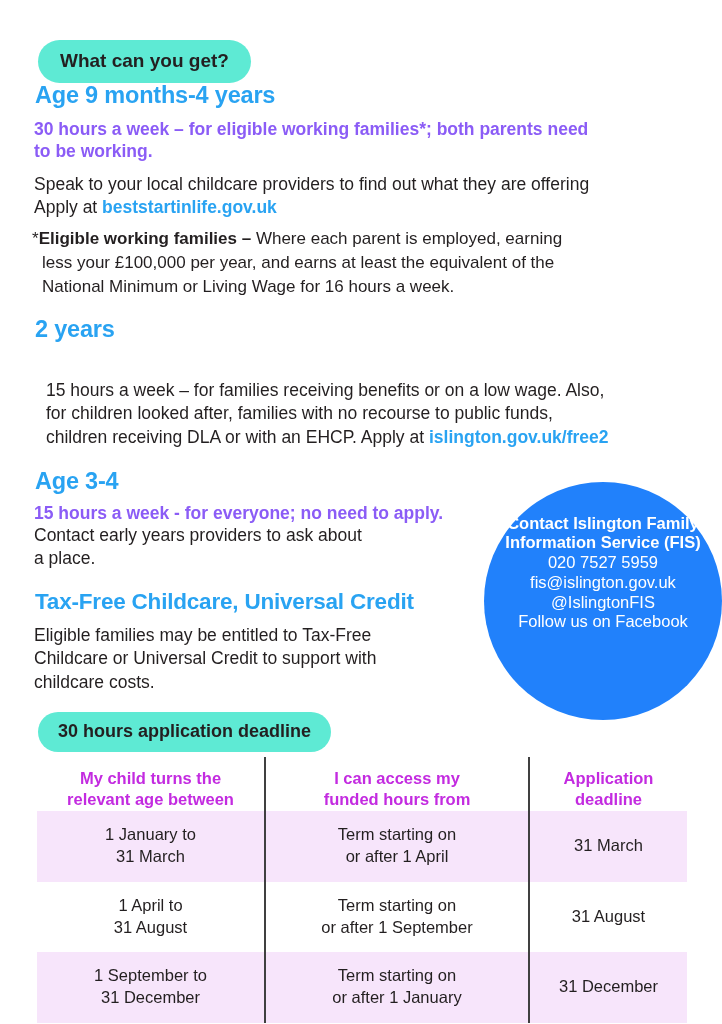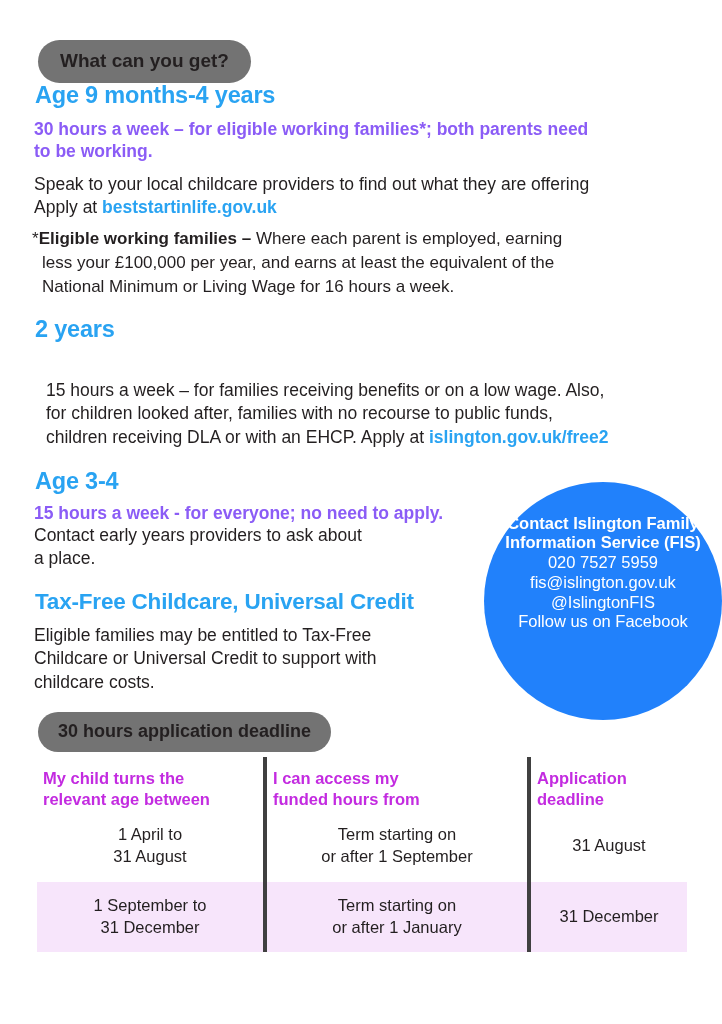--- a/index.html
+++ b/index.html
@@ -19,21 +19,21 @@
   .page {
     position: relative;
     width: 722px;
     height: 1024px;
     background: #ffffff;
   }
 
   
   .pill {
     display: inline-block;
-    background: #737373;
+    background: #5eead4;
     color: #231f20;
     font-weight: bold;
     border-radius: 999px;
     line-height: 1;
     white-space: nowrap;
   }
   .pill-top {
     position: absolute;
     left: 38px;
     top: 40px;
@@ -120,37 +120,37 @@
   .tbl col.c1 { width: 228px; }
   .tbl col.c2 { width: 264px; }
   .tbl col.c3 { width: 158px; }
 
   .tbl th {
     color: #C32BE0;
     font-size: 16.5px;
     font-weight: bold;
     line-height: 1.25;
     padding: 11px 6px 2px 6px;
-    text-align: left;
+    text-align: center;
     vertical-align: middle;
     background: #ffffff;
   }
   .tbl td {
     font-size: 16.5px;
     font-weight: normal;
     color: #231f20;
     line-height: 1.32;
     padding: 13px 6px 14px 6px;
     text-align: center;
     vertical-align: middle;
   }
   .tbl tr.shade td { background: #F7E5FB; }
   .tbl tr.plain td { background: #ffffff; }
   .tbl .divcell {
-    border-left: 4px solid #404040;
+    border-left: 2px solid #404040;
   }
 </style>
 </head>
 <body>
 
 <div class="page">
 
   <div class="pill pill-top">What can you get?</div>
 
   <div class="h-blue" style="left:35px; top:82px; font-size:23.5px;">Age 9 months-4 years</div>
@@ -225,20 +225,31 @@
             <span>I can access my</span><br>
             <span>funded hours from</span>
           </th>
           <th class="divcell">
             <span>Application</span><br>
             <span>deadline</span>
           </th>
         </tr>
       </thead>
       <tbody>
+        <tr class="shade">
+          <td>
+            <span>1 January to</span><br>
+            <span>31 March</span>
+          </td>
+          <td class="divcell">
+            <span>Term starting on</span><br>
+            <span>or after 1 April</span>
+          </td>
+          <td class="divcell">31 March</td>
+        </tr>
         <tr class="plain">
           <td>
             <span>1 April to</span><br>
             <span>31 August</span>
           </td>
           <td class="divcell">
             <span>Term starting on</span><br>
             <span>or after 1 September</span>
           </td>
           <td class="divcell">31 August</td>

